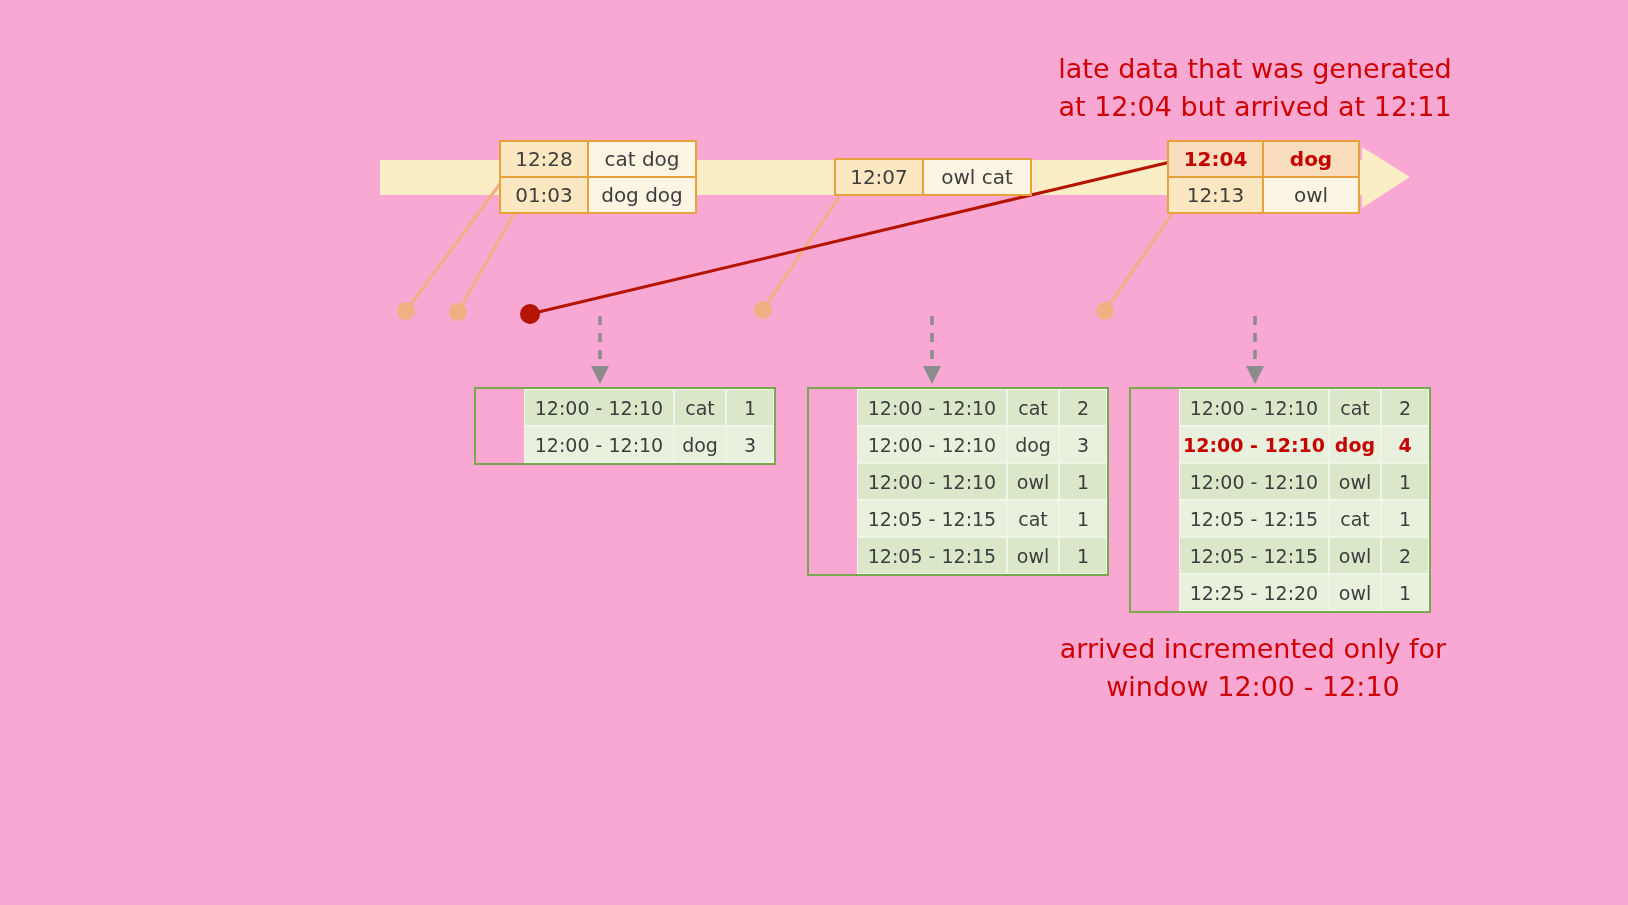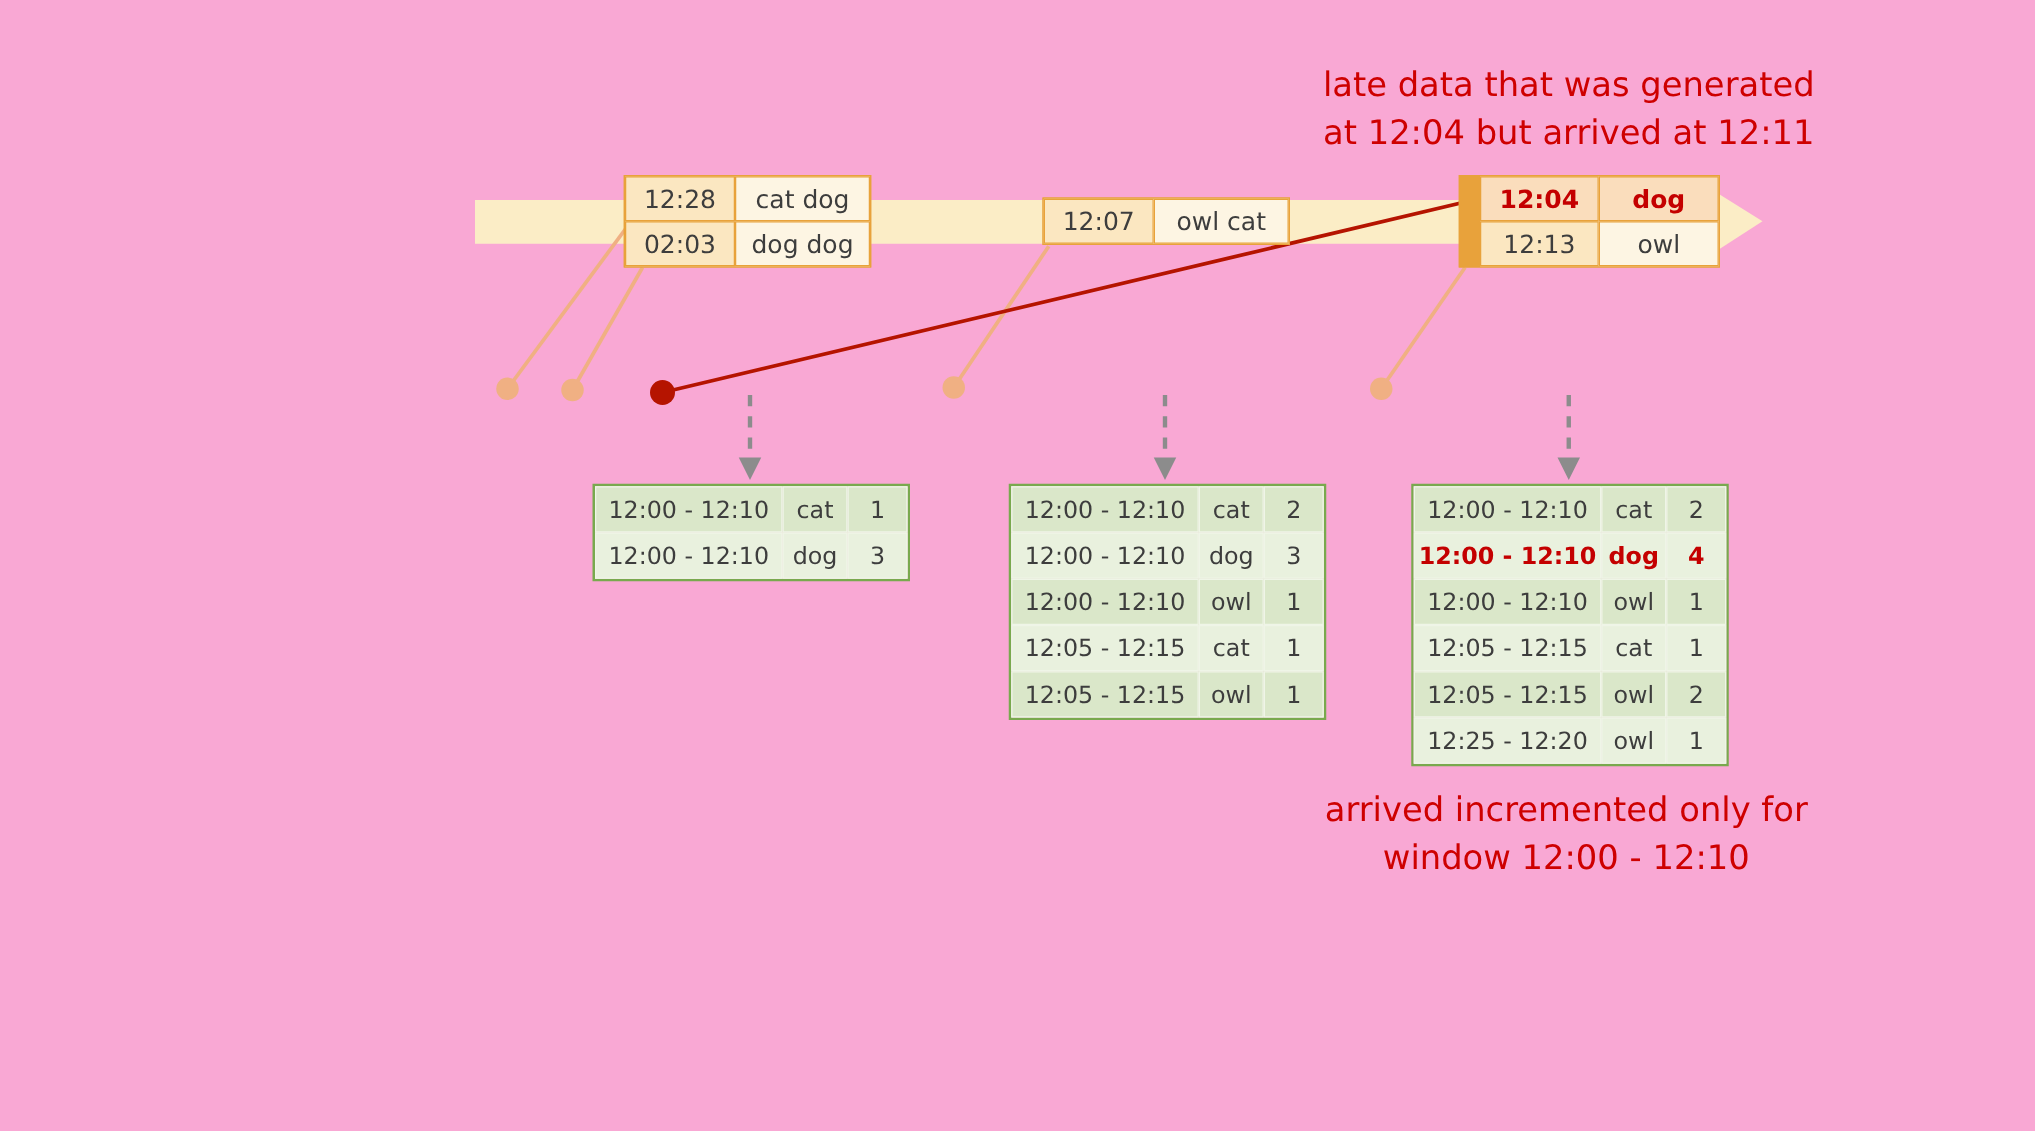--- a/index.html
+++ b/index.html
@@ -17,26 +17,26 @@
   
   .event-table { position: absolute; border: 1px solid #E8A23B; background: #E8A23B; }
   .ev-row { display: flex; }
   .ev-cell {
     display: flex; align-items: center; justify-content: center;
     border: 1px solid #E8A23B; height: 36px;
     font-size: 20px; color: #3D3D3D;
   }
   .ev-time  { width: 88px;  background: #FBE7C1; }
   .ev-words { width: 108px; background: #FDF5E3; }
-  .event-table.narrow .ev-time  { width: 95px; margin-left: 16px; }
+  .event-table.narrow .ev-time  { width: 95px; }
   .event-table.narrow .ev-words { width: 96px; }
   .ev-row.late .ev-cell { background: #FADDBC; color: #C40000; font-weight: 700; }
 
   
-  .result-table { position: absolute; border: 2px solid #79A94E; }
+  .result-table { position: absolute; border: 2px solid #79A94E; padding-left: 48px; }
   .rt-row { display: flex; }
   .rt-cell {
     display: flex; align-items: center; justify-content: center;
     border: 1px solid #EFF5E7; height: 37px;
     font-size: 19px; color: #3D3D3D;
   }
   .rt-window { width: 150px; }
   .rt-word   { width: 52px; text-align: right; }
   .rt-count  { width: 48px; }
   .rt-row:nth-child(odd)  .rt-cell { background: #DAE7C9; }
@@ -90,21 +90,21 @@
     <div>late data that was generated</div>
     <div>at 12:04 but arrived at 12:11</div>
   </div>
 
   <div class="event-table" style="left:499px; top:140px;">
     <div class="ev-row">
       <div class="ev-cell ev-time">12:28</div>
       <div class="ev-cell ev-words">cat dog</div>
     </div>
     <div class="ev-row">
-      <div class="ev-cell ev-time">02:03</div>
+      <div class="ev-cell ev-time">01:03</div>
       <div class="ev-cell ev-words">dog dog</div>
     </div>
   </div>
 
   <div class="event-table" style="left:834px; top:158px;">
     <div class="ev-row">
       <div class="ev-cell ev-time">12:07</div>
       <div class="ev-cell ev-words">owl cat</div>
     </div>
   </div>

